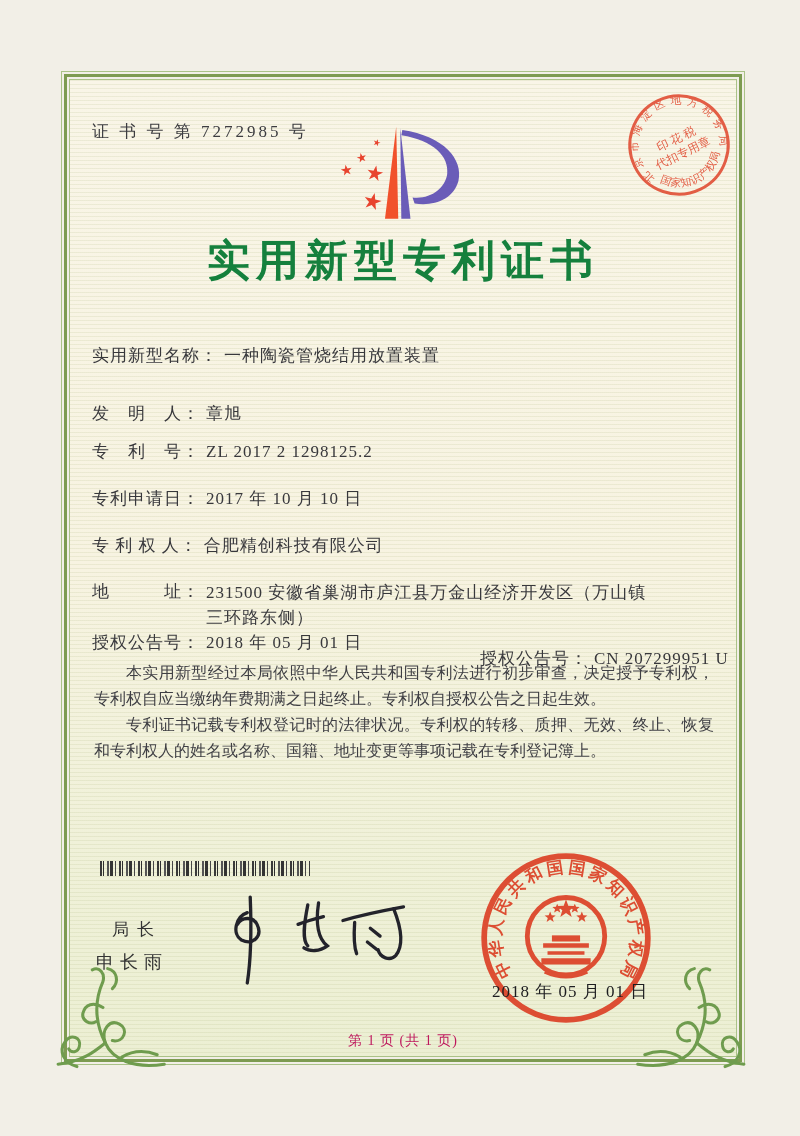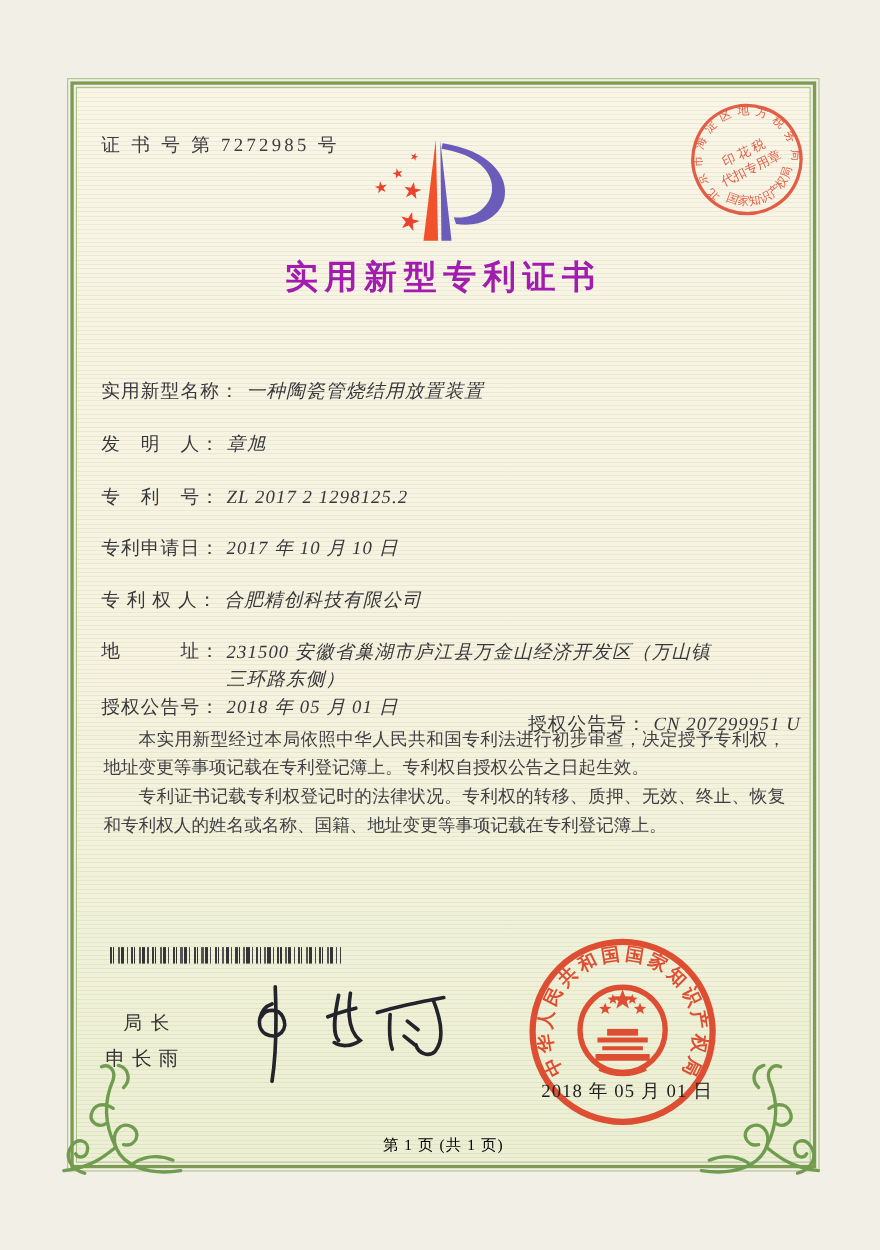--- a/index.html
+++ b/index.html
@@ -32,27 +32,27 @@
     position:absolute;left:92px;top:120px;font-size:17px;letter-spacing:3px;
     color:#3c3c40;white-space:pre;
   }
   .logo{position:absolute;left:336px;top:124px;width:150px;height:102px;}
   .tax-stamp{
     position:absolute;left:620px;top:86px;width:118px;height:118px;
     transform:rotate(-26deg);opacity:.88;
   }
   .title{
     position:absolute;left:62px;top:232px;width:682px;margin:0;
-    text-align:center;font-size:30px;font-weight:700;letter-spacing:6px;
-    color:#a21caf;
+    text-align:center;font-size:43px;font-weight:700;letter-spacing:6px;
+    color:#15803d;
   }
   
   .frow{position:absolute;left:92px;font-size:17px;line-height:24px;white-space:nowrap;}
   .flabel{white-space:pre;letter-spacing:1px;text-align:center;}
-  .fvalue{margin-left:6px;letter-spacing:1px;font-style:italic;}
+  .fvalue{margin-left:6px;letter-spacing:1px;}
   .fvalue.multiline{
     display:inline-block;vertical-align:top;white-space:pre-line;
     width:480px;line-height:25px;
   }
   .grant-right{position:absolute;left:356px;top:16px;white-space:nowrap;margin-left:32px;}
   
   .paras{
     position:absolute;left:94px;top:660px;width:620px;
     font-size:16px;line-height:26px;text-align:justify;color:#3f3f44;
   }
@@ -72,21 +72,21 @@
   .director-title{position:absolute;left:112px;top:918px;font-size:17px;letter-spacing:8px;color:#333;}
   .director-name{position:absolute;left:96px;top:950px;font-size:18px;letter-spacing:6px;color:#333;}
   .signature{position:absolute;left:218px;top:890px;width:205px;height:100px;}
   .office-seal{position:absolute;left:478px;top:850px;width:176px;height:176px;opacity:.93;}
   .seal-date{
     position:absolute;left:492px;top:980px;font-size:17px;letter-spacing:1px;
     color:#1d1d20;white-space:pre;z-index:5;
   }
   .footer{
     position:absolute;left:62px;top:1032px;width:682px;text-align:center;
-    font-size:14px;letter-spacing:1px;color:#000000;
+    font-size:14px;letter-spacing:1px;color:#be185d;
   }
   .seal-text{font-family:"Liberation Serif","DejaVu Serif",serif;}
 </style>
 </head>
 <body>
 
 <div class="page">
 
   <div class="frame-outer">
     <div class="frame-mid">
@@ -146,21 +146,21 @@
       <text x="10" y="50" font-size="14" text-anchor="middle" transform="rotate(-10 10 50)">★</text>
       <text x="33" y="83" font-size="22" text-anchor="middle" transform="rotate(14 33 83)">★</text>
     </g>
   </svg>
 
   <h1 class="title">实用新型专利证书</h1>
 
   <div class="frow" style="top:344px">
     <span class="flabel">实用新型名称：</span><span class="fvalue">一种陶瓷管烧结用放置装置</span>
   </div>
-  <div class="frow" style="top:392px">
+  <div class="frow" style="top:402px">
     <span class="flabel">发　明　人：</span><span class="fvalue">章旭</span>
   </div>
   <div class="frow" style="top:440px">
     <span class="flabel">专　利　号：</span><span class="fvalue">ZL 2017 2 1298125.2</span>
   </div>
   <div class="frow" style="top:487px">
     <span class="flabel">专利申请日：</span><span class="fvalue">2017 年 10 月 10 日</span>
   </div>
   <div class="frow" style="top:534px">
     <span class="flabel">专 利 权 人：</span><span class="fvalue">合肥精创科技有限公司</span>
@@ -170,21 +170,21 @@
 三环路东侧）</span>
   </div>
   <div class="frow" style="top:631px">
     <span class="flabel">授权公告号：</span><span class="fvalue">2018 年 05 月 01 日</span>
     <span class="grant-right">
       <span class="flabel">授权公告号：</span><span class="fvalue">CN 207299951 U</span>
     </span>
   </div>
 
   <div class="paras">
-    <p>本实用新型经过本局依照中华人民共和国专利法进行初步审查，决定授予专利权，地址变更等事项记载在专利登记簿上。专利权自授权公告之日起生效。</p>
+    <p>本实用新型经过本局依照中华人民共和国专利法进行初步审查，决定授予专利权，专利权自应当缴纳年费期满之日起终止。专利权自授权公告之日起生效。</p>
     <p>专利证书记载专利权登记时的法律状况。专利权的转移、质押、无效、终止、恢复和专利权人的姓名或名称、国籍、地址变更等事项记载在专利登记簿上。</p>
   </div>
 
   <div class="barcode"></div>
 
   <div class="director-title">局长</div>
   <div class="director-name">申长雨</div>
 
   <svg class="signature" viewBox="0 0 210 100">
     <g fill="none" stroke="#23232b" stroke-width="3.4" stroke-linecap="round">

